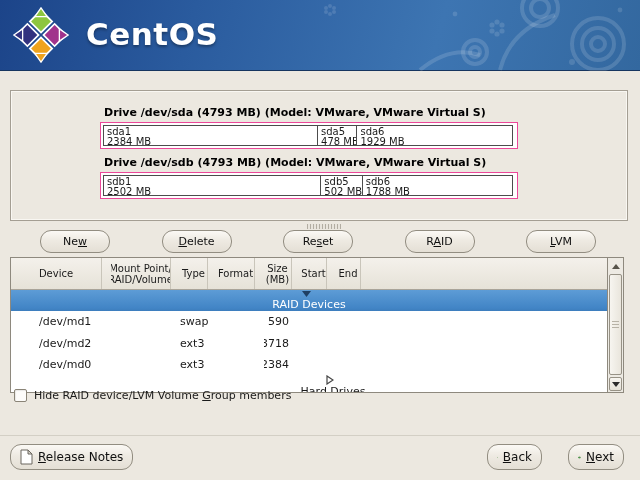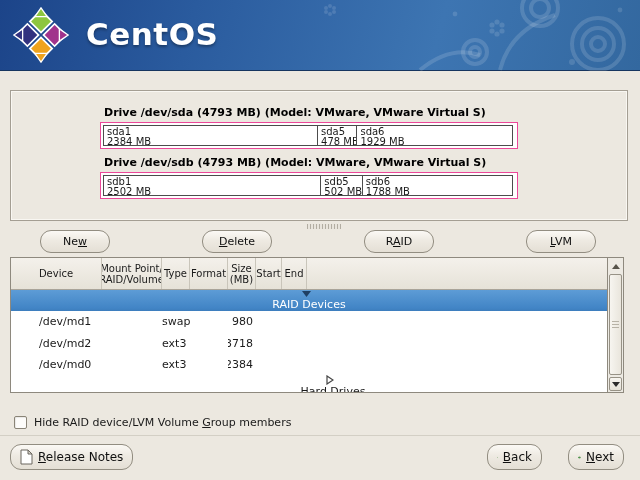--- a/index.html
+++ b/index.html
@@ -69,21 +69,21 @@
   }
   .toolbar .btn { width:70px; height:23px; font-size:11px; }
   .mn { text-decoration:underline; }
 
   
   .tablewrap {
     position:absolute; left:10px; top:257px; width:614px; height:136px;
     display:flex; background:#fff; border:1px solid #8e897e;
   }
   .ptable { flex:1; display:flex; flex-direction:column; overflow:hidden; }
-  .pgrid { display:grid; grid-template-columns:91px 60px 28px 38px 28px 26px 25px 1fr; }
+  .pgrid { display:grid; grid-template-columns:91px 60px 28px 38px 28px 26px 25px 1fr;gap:9px; }
   .thead {
     height:33px; background:linear-gradient(#f4f1eb,#e6e2d8);
     border-bottom:1px solid #a9a499;
   }
   .th {
     display:flex; flex-direction:column; align-items:center; justify-content:center;
     font-size:10px; line-height:11px; color:#1a1a1a;
     border-right:1px solid #c9c5ba; text-align:center; overflow:hidden; white-space:nowrap;
   }
   .th:last-child { border-right:none; }
@@ -113,21 +113,21 @@
     background:linear-gradient(90deg,#f7f5f0,#e9e5dc);
     border:1px solid #979286; border-radius:2px;
   }
   .sb-grip { position:absolute; left:2px; right:2px; top:46px; height:8px;
     background:repeating-linear-gradient(#b7b2a6 0 1px,transparent 1px 3px); }
   .tri { width:0; height:0; }
   .tri-up { border-left:4px solid transparent; border-right:4px solid transparent; border-bottom:5px solid #57534a; }
   .tri-down { border-left:4px solid transparent; border-right:4px solid transparent; border-top:5px solid #2b2b2b; }
 
   
-  .chkrow { position:absolute; left:14px; top:416px; display:flex; align-items:flex-end; font-size:11px; }
+  .chkrow { position:absolute; left:14px; top:389px; display:flex; align-items:flex-end; font-size:11px; }
   .chkbox {
     width:13px; height:13px; background:#fdfcfa; border:1px solid #8a8477;
     border-radius:2px; box-shadow:inset 1px 1px 1px rgba(0,0,0,.08); margin-right:7px;
   }
 
   
   .hsep { position:absolute; left:0; top:435px; width:640px; border-top:1px solid #d3cfc5; }
   .footer-btn { position:absolute; top:444px; height:26px; font-size:12px; gap:5px; padding:0 9px; }
   .fb-release { left:10px; }
   .fb-back { left:487px; width:55px; }
@@ -224,20 +224,23 @@
 <div class="grip"></div>
 
 <div class="toolbar">
   <div class="btn">
     <span><span>Ne</span><span class="mn">w</span><span></span></span>
   </div>
   <div class="btn">
     <span><span></span><span class="mn">D</span><span>elete</span></span>
   </div>
   <div class="btn">
+    <span><span>Re</span><span class="mn">s</span><span>et</span></span>
+  </div>
+  <div class="btn">
     <span><span>R</span><span class="mn">A</span><span>ID</span></span>
   </div>
   <div class="btn">
     <span><span></span><span class="mn">L</span><span>VM</span></span>
   </div>
 </div>
 
 <div class="tablewrap">
   <div class="ptable">
     <div class="thead pgrid">
@@ -274,21 +277,21 @@
           </svg>
       </span>
       <span>RAID Devices</span>
     </div>
 
     <div class="trow item pgrid">
       <div class="cell c-dev">/dev/md1</div>
       <div class="cell"></div>
       <div class="cell">swap</div>
       <div class="cell"></div>
-      <div class="cell c-size">980</div>
+      <div class="cell c-size">590</div>
       <div class="cell"></div>
         <div class="cell"></div>
         <div class="cell"></div>
     </div>
 
     <div class="trow item pgrid">
       <div class="cell c-dev">/dev/md2</div>
       <div class="cell"></div>
       <div class="cell">ext3</div>
       <div class="cell"></div>

